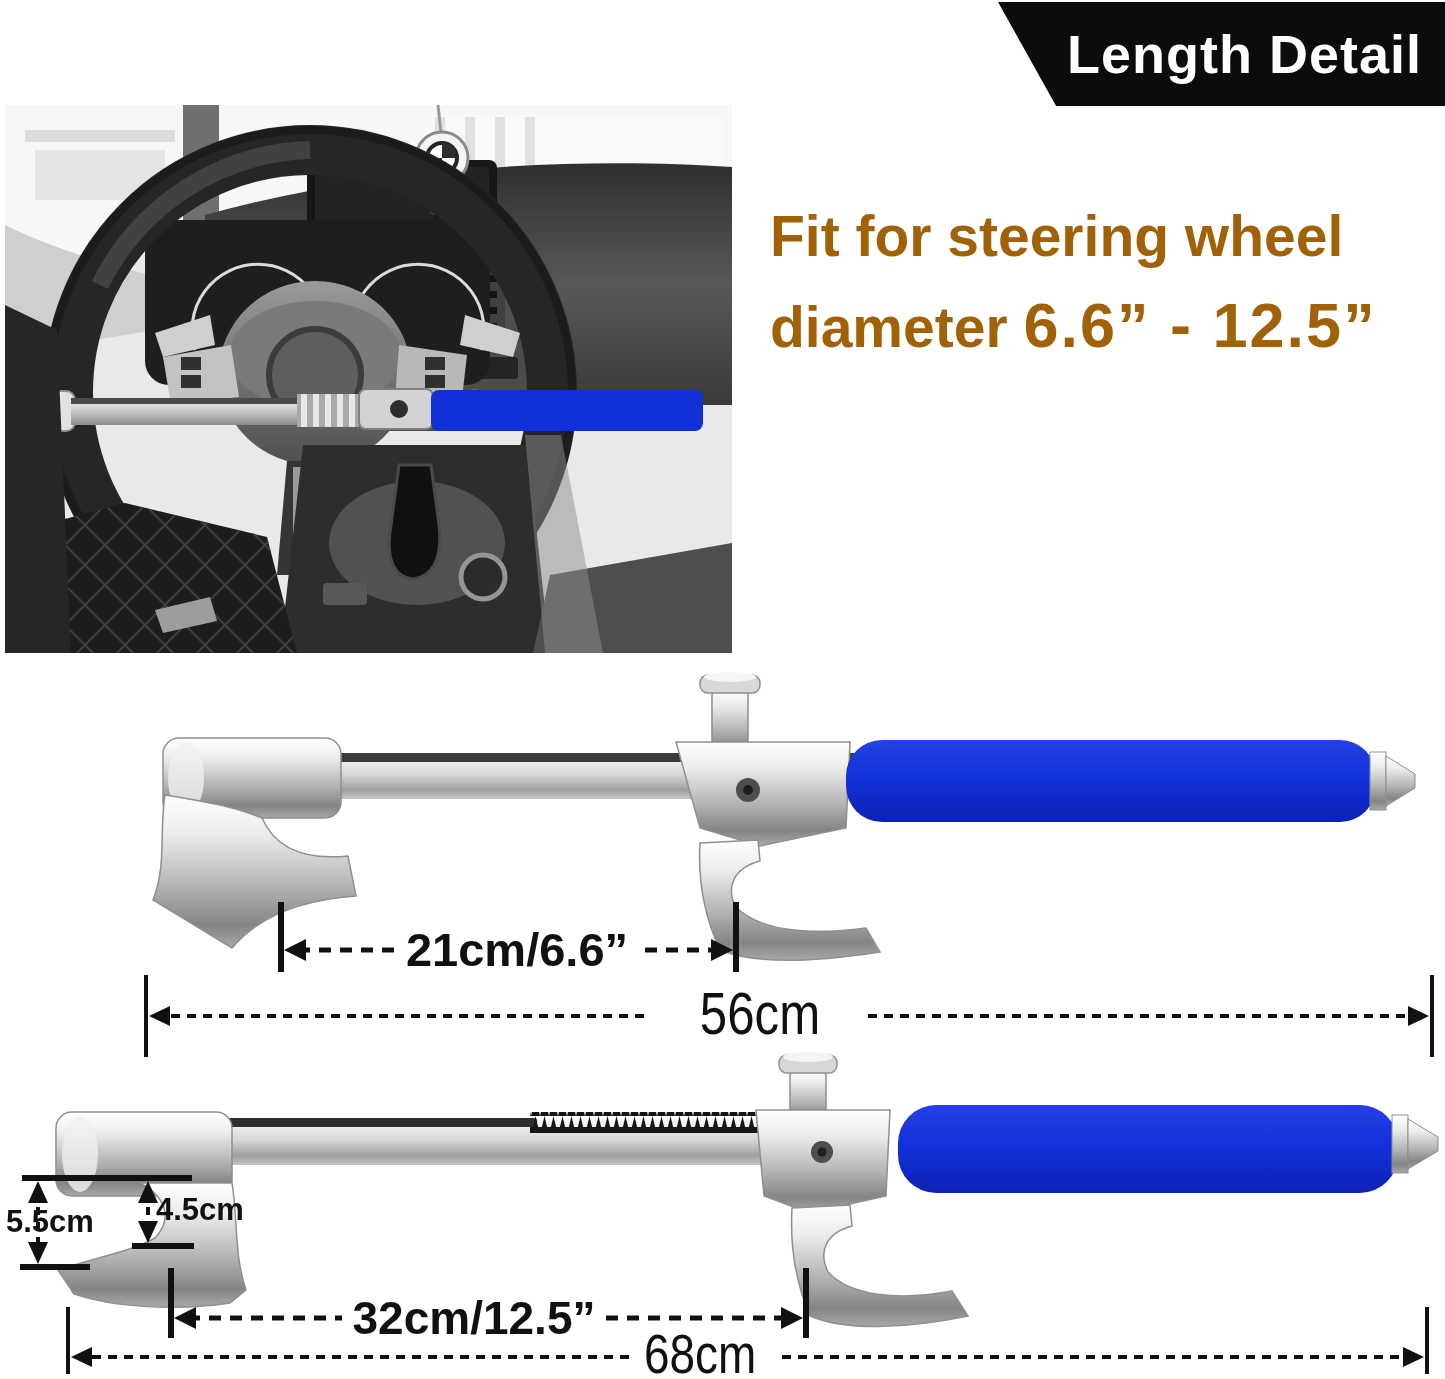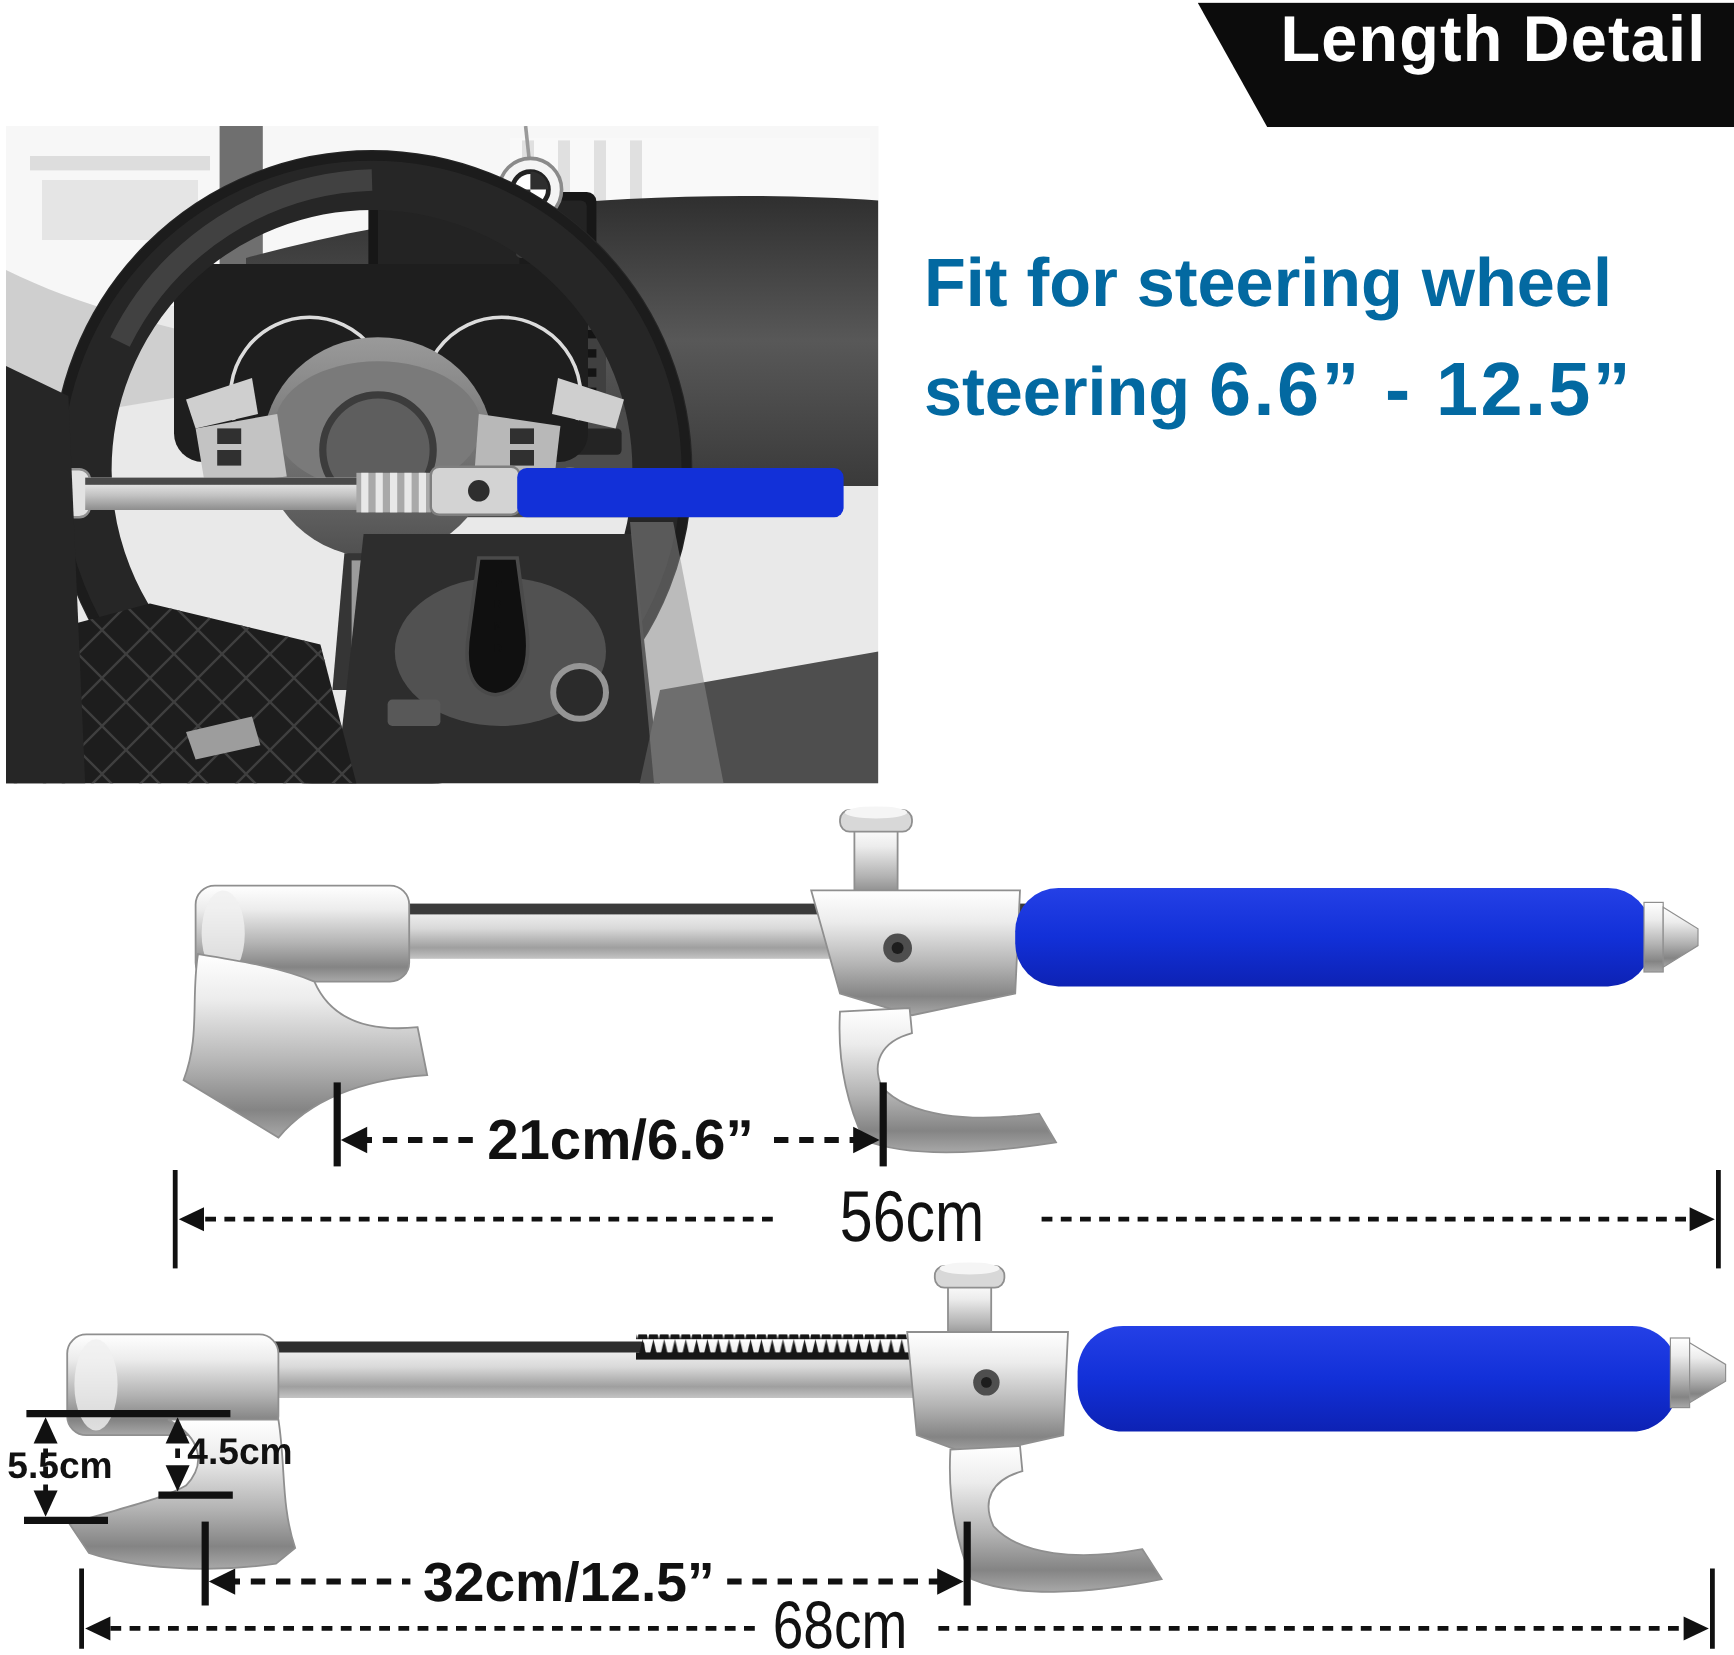--- a/index.html
+++ b/index.html
@@ -2,40 +2,40 @@
 <html><head>
 <meta charset="utf-8">
 <style>
   html,body{margin:0;padding:0;background:#ffffff;}
   body{width:1445px;height:1379px;position:relative;overflow:hidden;
        font-family:"Liberation Sans",sans-serif;}
   .abs{position:absolute;}
   
   #banner{left:998px;top:2px;width:447px;height:104px;background:#0c0c0c;
           clip-path:polygon(0% 0%,100% 0%,100% 100%,13% 100%);
-          display:flex;align-items:flex-start;justify-content:center;}
+          display:flex;align-items:center;justify-content:center;}
   #banner span{color:#ffffff;font-size:54px;font-weight:700;letter-spacing:1px;
                padding-left:46px;}
   
-  #desc{left:770px;top:192px;width:675px;color:#0369a1;}
+  #desc{left:770px;top:192px;width:675px;color:#a16207;}
   #desc .ln{font-size:57px;font-weight:700;line-height:89px;white-space:nowrap;}
   #desc .range{font-size:63px;font-weight:700;letter-spacing:2px;}
   svg text{font-family:"Liberation Sans",sans-serif;fill:#111111;}
   svg .dimbold{font-weight:700;}
 </style>
 </head>
 <body>
 
 <div id="banner" class="abs">
   <span>Length Detail</span>
 </div>
 
 <div id="desc" class="abs">
   <div class="ln">Fit for steering wheel</div>
-  <div class="ln"><span>steering</span>&nbsp;<span class="range">6.6”  - 12.5”</span></div>
+  <div class="ln"><span>diameter</span>&nbsp;<span class="range">6.6”  - 12.5”</span></div>
 </div>
 
 <svg class="abs" style="left:5px;top:105px;" width="727" height="548" viewBox="0 0 727 548">
   <defs>
     <linearGradient id="sky" x1="0" y1="0" x2="0" y2="1">
       <stop offset="0" stop-color="#ffffff"></stop>
         <stop offset="1" stop-color="#dededе"></stop>
     </linearGradient>
     <linearGradient id="dashg" x1="0" y1="0" x2="0" y2="1">
       <stop offset="0" stop-color="#2f2f2f"></stop>

